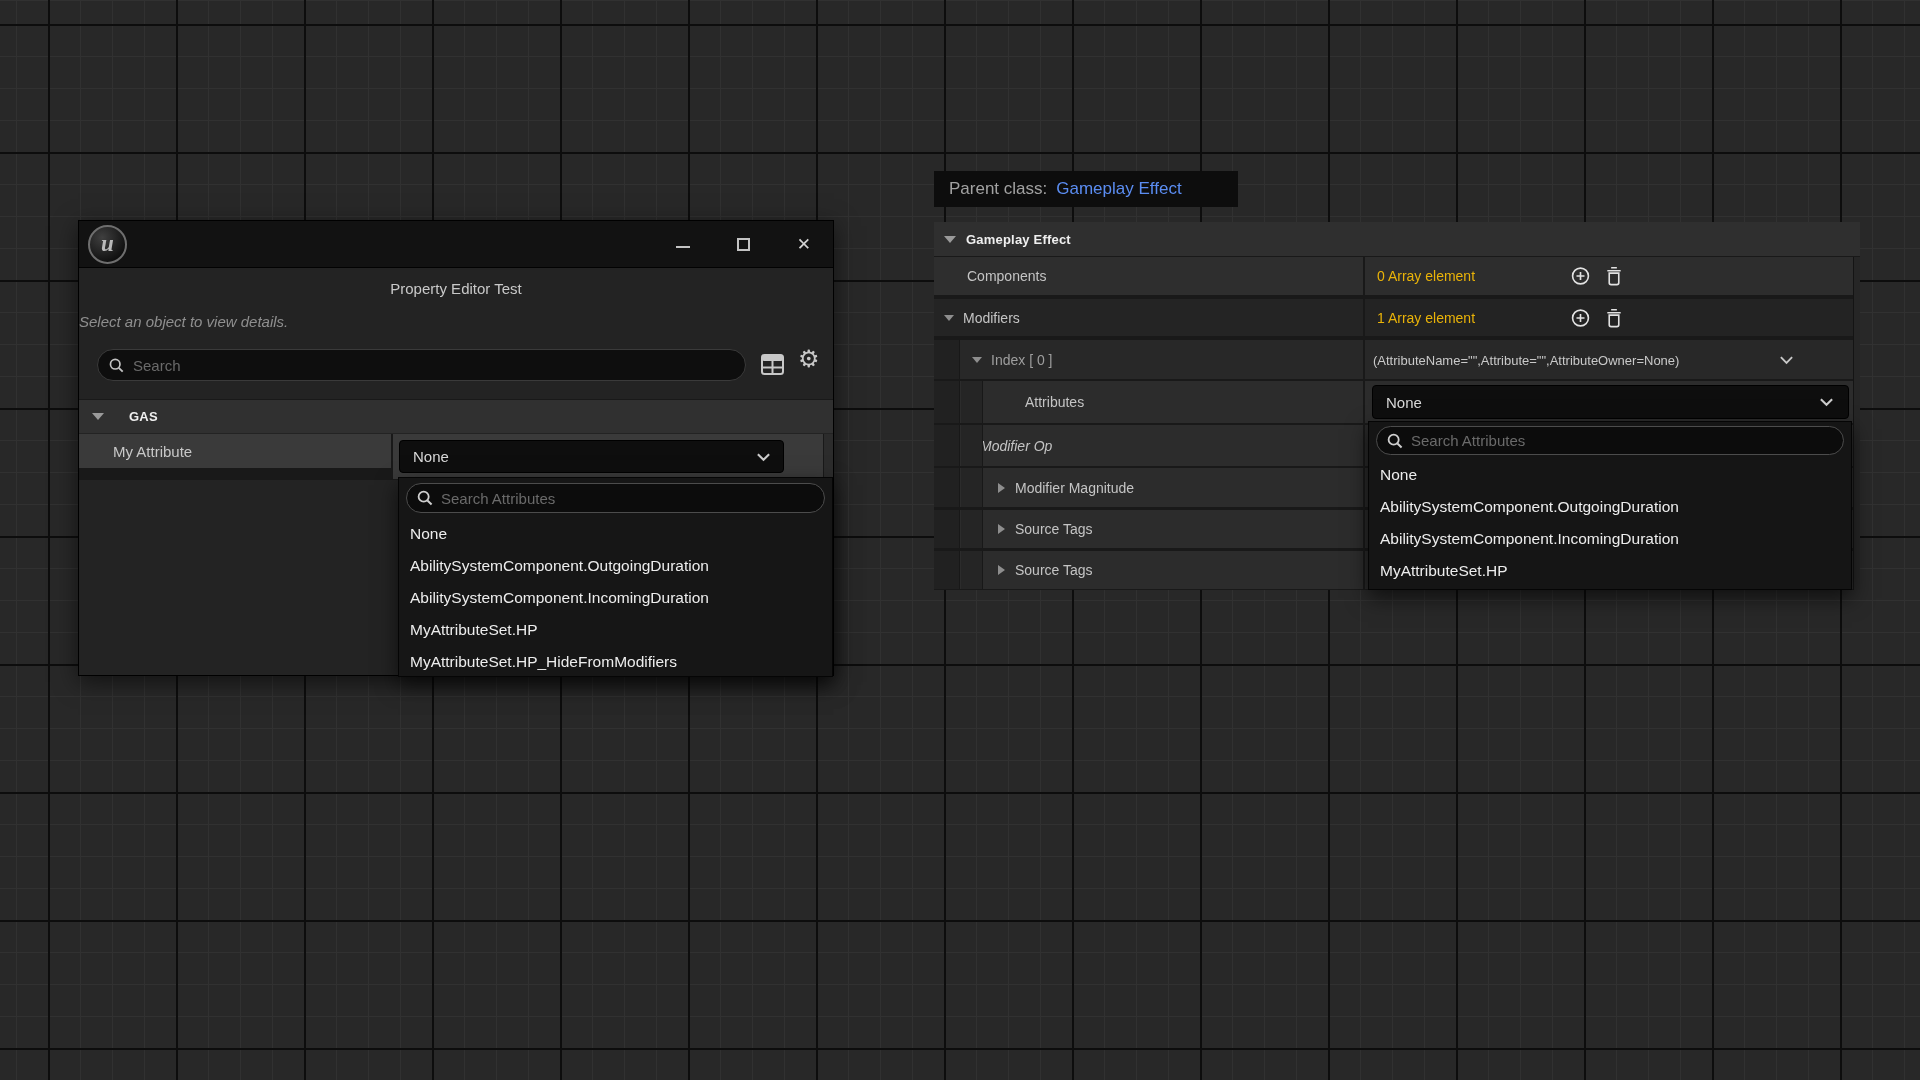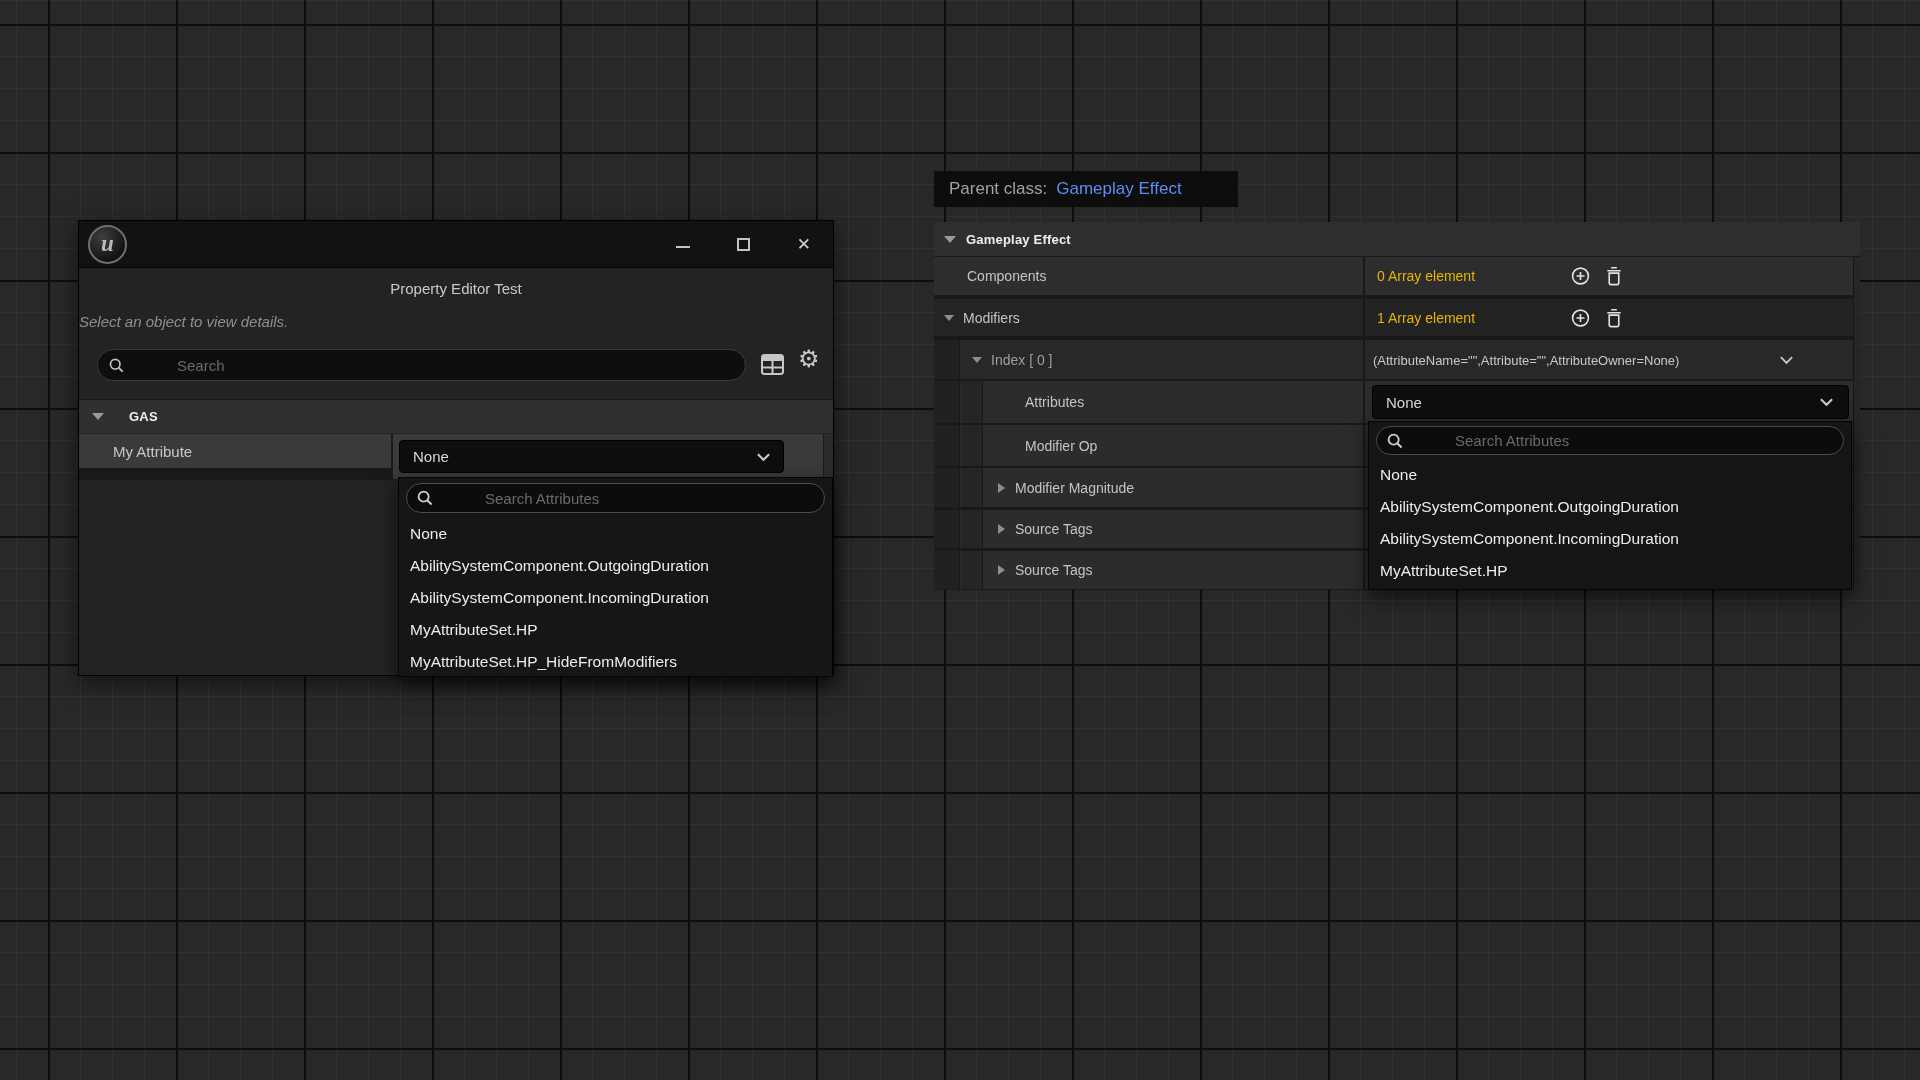--- a/index.html
+++ b/index.html
@@ -32,21 +32,21 @@
   .btn-max  { width:13px; height:13px; border:2px solid #c3c3c3; }
   .btn-close{ font-size:17px; color:#d2d2d2; line-height:1; }
 
   .hint { position:absolute; left:0; right:0; top:92px; text-align:left; font-style:italic;
     font-size:15px; color:#8f8f8f; }
 
   .searchrow-pill { position:absolute; left:18px; top:128px; width:649px; height:32px;
     background:#0e0e0e; border:1px solid #3a3a3a; border-radius:16px;
     display:flex; align-items:center; padding:0 10px; gap:8px; }
   .searchrow-pill input, .dd-pill input { flex:1; background:transparent; border:none; outline:none;
-    color:#eab308; font-size:15px; font-family:"Liberation Sans",sans-serif;margin-left:44px; }
+    color:#eab308; font-size:15px; font-family:"Liberation Sans",sans-serif; }
   .searchrow-pill input::placeholder, .dd-pill input::placeholder { color:#6a6a6a; }
   .ticon { position:absolute; left:681px; top:132px; }
   .gicon { position:absolute; left:719px; top:126px; font-size:24px; color:#c8c8c8; line-height:1; }
 
   .cat-header { position:absolute; left:0; right:0; height:34px; background:#303030;
     border-top:1px solid #191919; display:flex; align-items:center;gap:16px; }
   .gas-header { top:178px; }
   .cat-label { font-weight:bold; font-size:13px; color:#efefef; letter-spacing:.2px; }
 
   .tri-down { width:0; height:0; border-left:6px solid transparent; border-right:6px solid transparent;
@@ -275,21 +275,21 @@
               </svg>
           </span>
         </div>
       </div>
     </div>
 
     <div class="drow" style="top:203px; height:41px;">
       <div class="ncell" style="background:#2c2c2c;">
         <div class="indent1"></div>
         <div class="indent2"></div>
-        <span class="rowlabel" style="margin-left:91px;">Modifier Op</span>
+        <span class="rowlabel" style="margin-left:46px;font-style:italic;">Modifier Op</span>
       </div>
       <div class="vcell" style="background:#292929;"></div>
     </div>
 
     <div class="drow" style="top:246px; height:39px;">
       <div class="ncell" style="background:#2c2c2c;">
         <div class="indent1"></div>
         <div class="indent2"></div>
         <div class="tri-right" style="margin:0 10px 0 64px;"></div>
         <span class="rowlabel">Modifier Magnitude</span>

